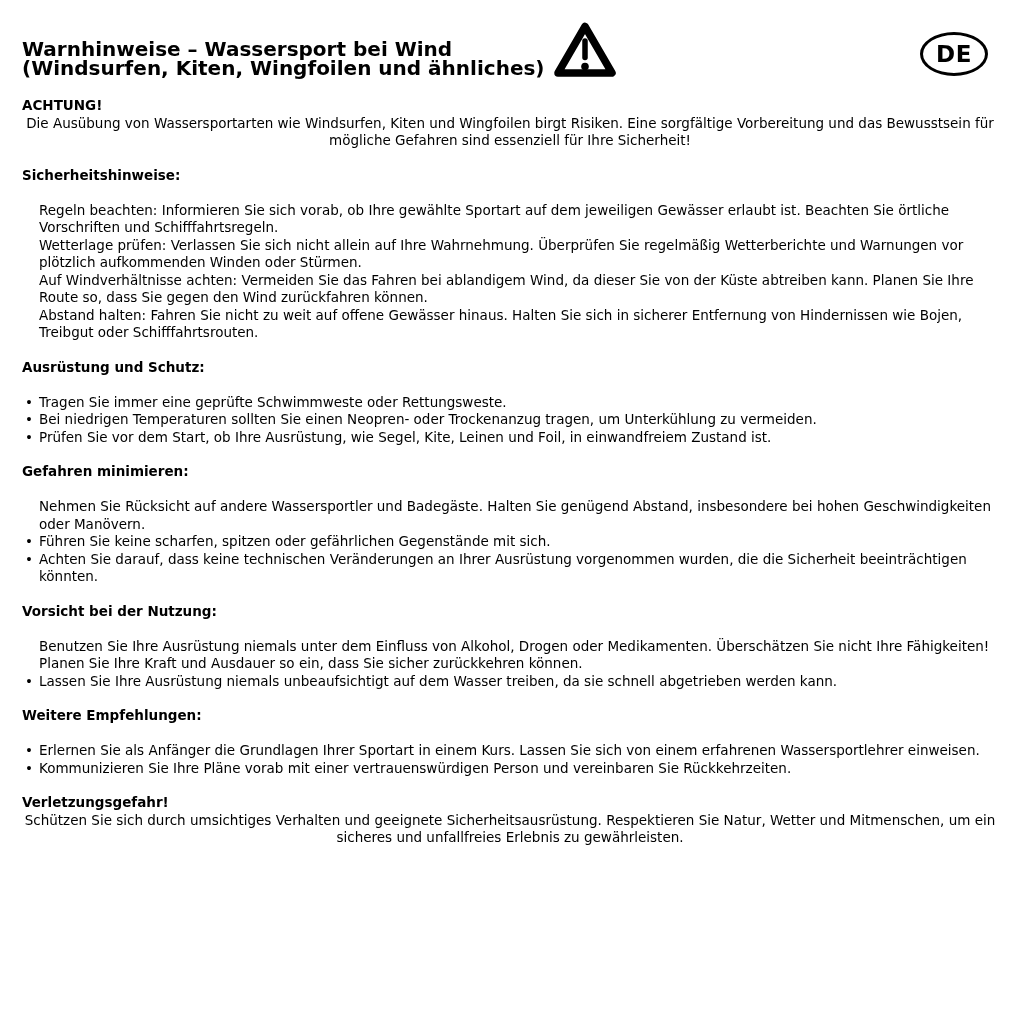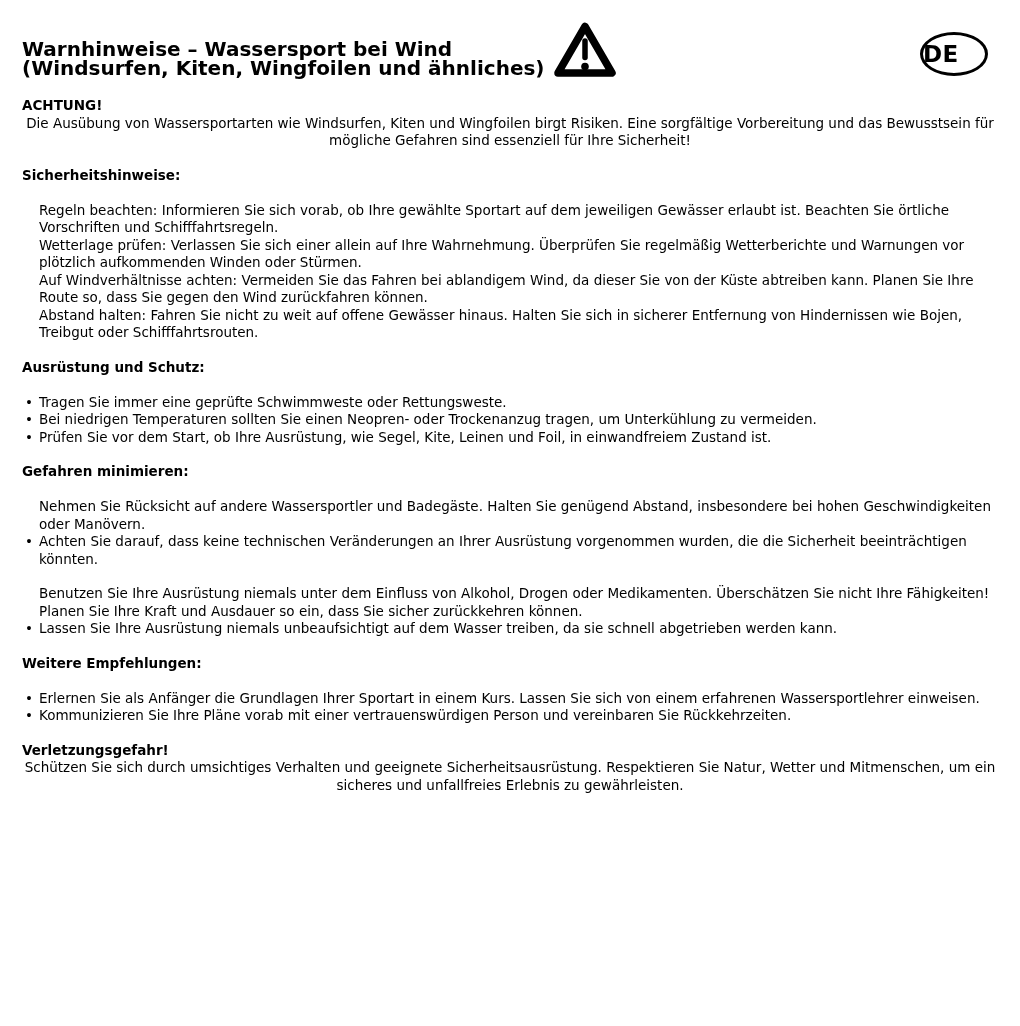--- a/index.html
+++ b/index.html
@@ -31,20 +31,21 @@
   .de-badge {
     margin-left: auto;
     margin-top: -8px;
     margin-right: 10px;
     width: 62px;
     height: 38px;
     border: 3.5px solid #000000;
     border-radius: 50%;
     display: flex;
     align-items: center;
+    justify-content: center;
     font-size: 23px;
     font-weight: bold;
     letter-spacing: 0.5px;
     flex: 0 0 auto;
   }
   .section { margin-top: 17px; }
   .heading {
     font-size: 13.5px;
     font-weight: bold;
     line-height: 17.5px;
@@ -91,39 +92,41 @@
   </header>
 
   <section class="section">
     <h2 class="heading attached">ACHTUNG!</h2>
     <p class="item full">Die Ausübung von Wassersportarten wie Windsurfen, Kiten und Wingfoilen birgt Risiken. Eine sorgfältige Vorbereitung und das Bewusstsein für mögliche Gefahren sind essenziell für Ihre Sicherheit!</p>
   </section>
 
   <section class="section">
     <h2 class="heading detached">Sicherheitshinweise:</h2>
     <p class="item plain">Regeln beachten: Informieren Sie sich vorab, ob Ihre gewählte Sportart auf dem jeweiligen Gewässer erlaubt ist. Beachten Sie örtliche Vorschriften und Schifffahrtsregeln.</p>
-    <p class="item plain">Wetterlage prüfen: Verlassen Sie sich einer allein auf Ihre Wahrnehmung. Überprüfen Sie regelmäßig Wetterberichte und Warnungen vor plötzlich aufkommenden Winden oder Stürmen.</p>
+    <p class="item plain">Wetterlage prüfen: Verlassen Sie sich nicht allein auf Ihre Wahrnehmung. Überprüfen Sie regelmäßig Wetterberichte und Warnungen vor plötzlich aufkommenden Winden oder Stürmen.</p>
     <p class="item plain">Auf Windverhältnisse achten: Vermeiden Sie das Fahren bei ablandigem Wind, da dieser Sie von der Küste abtreiben kann. Planen Sie Ihre Route so, dass Sie gegen den Wind zurückfahren können.</p>
     <p class="item plain">Abstand halten: Fahren Sie nicht zu weit auf offene Gewässer hinaus. Halten Sie sich in sicherer Entfernung von Hindernissen wie Bojen, Treibgut oder Schifffahrtsrouten.</p>
   </section>
 
   <section class="section">
     <h2 class="heading detached">Ausrüstung und Schutz:</h2>
     <p class="item bullet">Tragen Sie immer eine geprüfte Schwimmweste oder Rettungsweste.</p>
     <p class="item bullet">Bei niedrigen Temperaturen sollten Sie einen Neopren- oder Trockenanzug tragen, um Unterkühlung zu vermeiden.</p>
     <p class="item bullet">Prüfen Sie vor dem Start, ob Ihre Ausrüstung, wie Segel, Kite, Leinen und Foil, in einwandfreiem Zustand ist.</p>
   </section>
 
   <section class="section">
     <h2 class="heading detached">Gefahren minimieren:</h2>
     <p class="item plain">Nehmen Sie Rücksicht auf andere Wassersportler und Badegäste. Halten Sie genügend Abstand, insbesondere bei hohen Geschwindigkeiten oder Manövern.</p>
+    <p class="item bullet">Führen Sie keine scharfen, spitzen oder gefährlichen Gegenstände mit sich.</p>
     <p class="item bullet">Achten Sie darauf, dass keine technischen Veränderungen an Ihrer Ausrüstung vorgenommen wurden, die die Sicherheit beeinträchtigen könnten.</p>
   </section>
 
   <section class="section">
+    <h2 class="heading detached">Vorsicht bei der Nutzung:</h2>
     <p class="item plain">Benutzen Sie Ihre Ausrüstung niemals unter dem Einfluss von Alkohol, Drogen oder Medikamenten. Überschätzen Sie nicht Ihre Fähigkeiten! Planen Sie Ihre Kraft und Ausdauer so ein, dass Sie sicher zurückkehren können.</p>
     <p class="item bullet">Lassen Sie Ihre Ausrüstung niemals unbeaufsichtigt auf dem Wasser treiben, da sie schnell abgetrieben werden kann.</p>
   </section>
 
   <section class="section">
     <h2 class="heading detached">Weitere Empfehlungen:</h2>
     <p class="item bullet">Erlernen Sie als Anfänger die Grundlagen Ihrer Sportart in einem Kurs. Lassen Sie sich von einem erfahrenen Wassersportlehrer einweisen.</p>
     <p class="item bullet">Kommunizieren Sie Ihre Pläne vorab mit einer vertrauenswürdigen Person und vereinbaren Sie Rückkehrzeiten.</p>
   </section>
 

